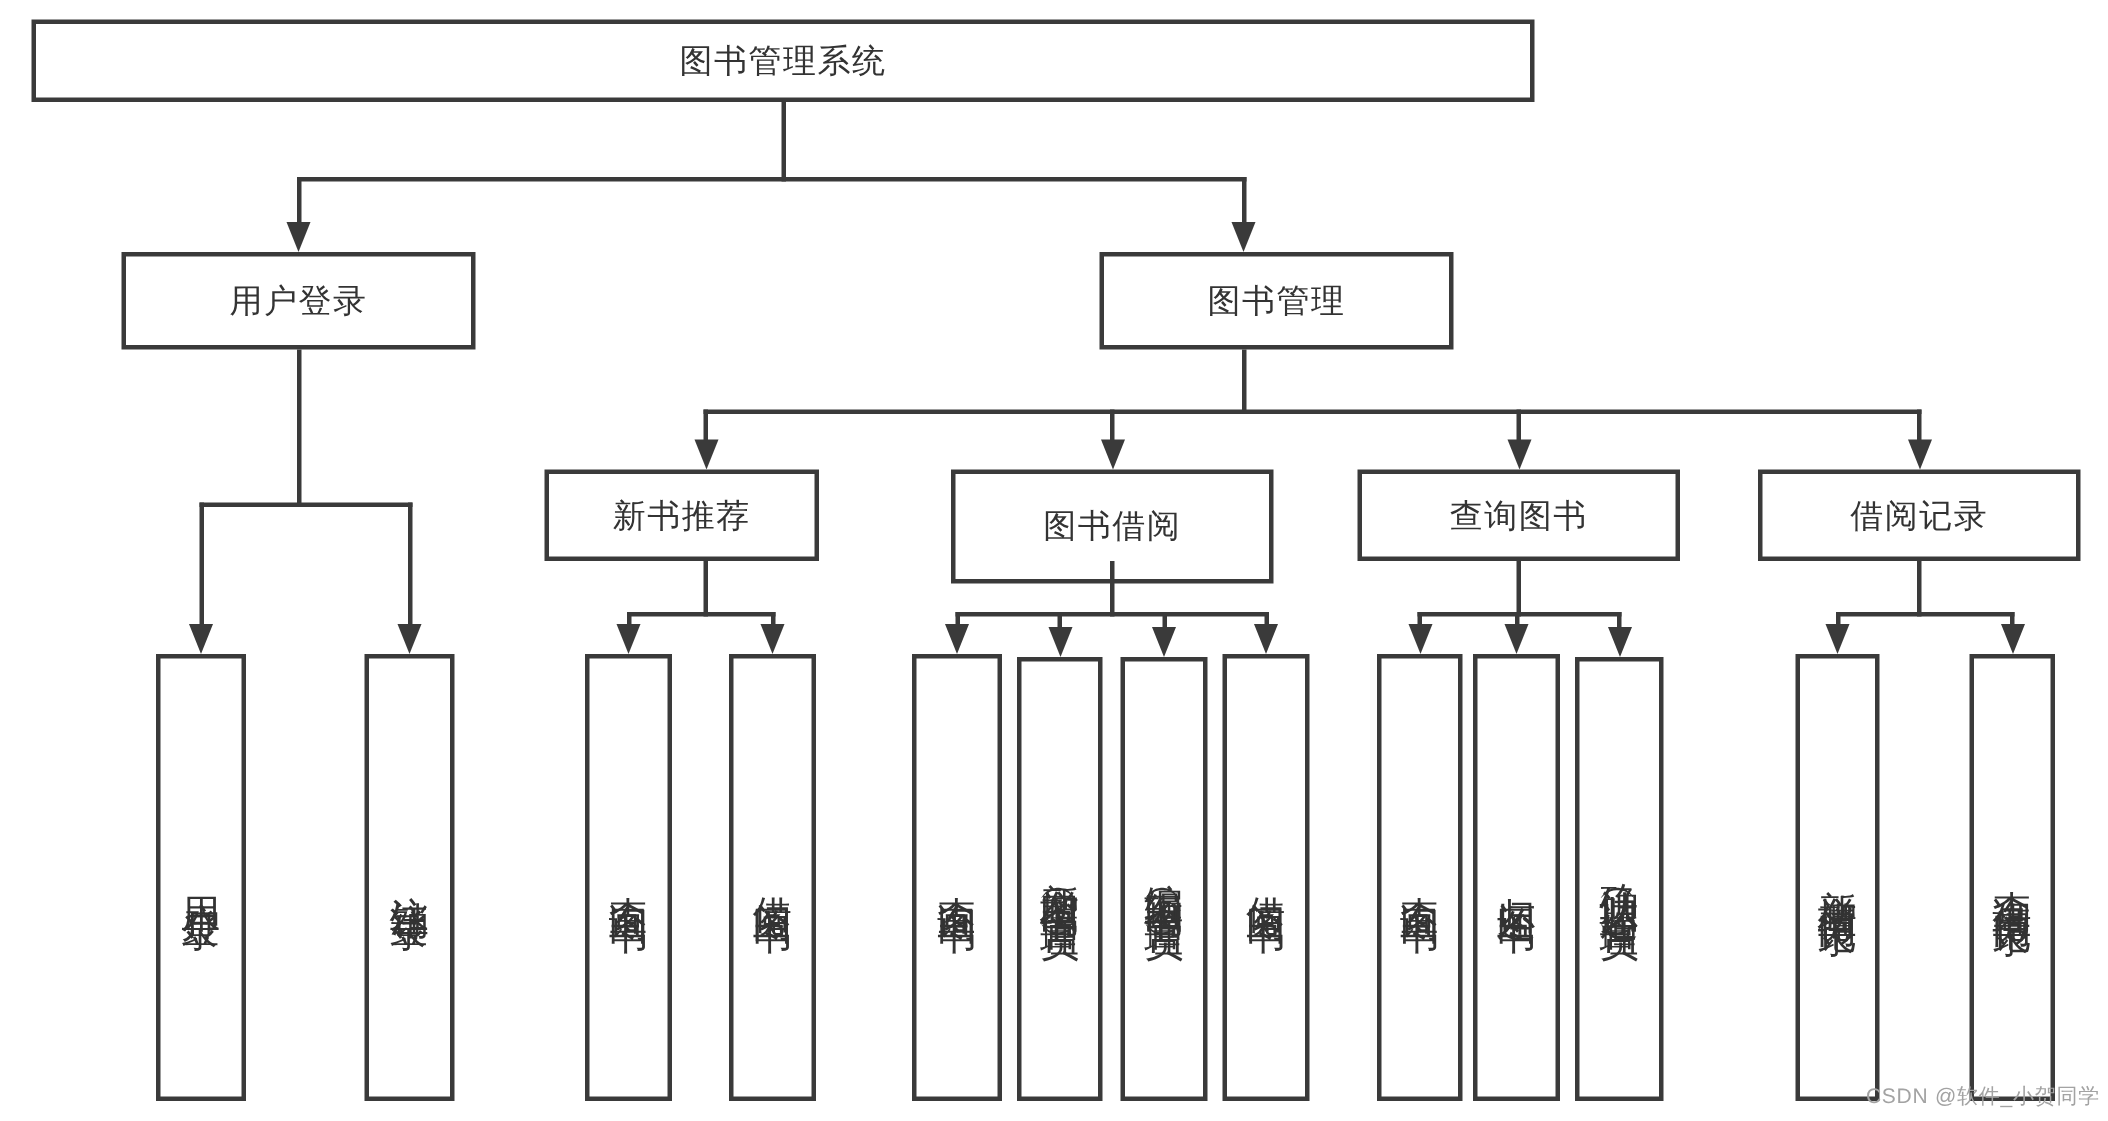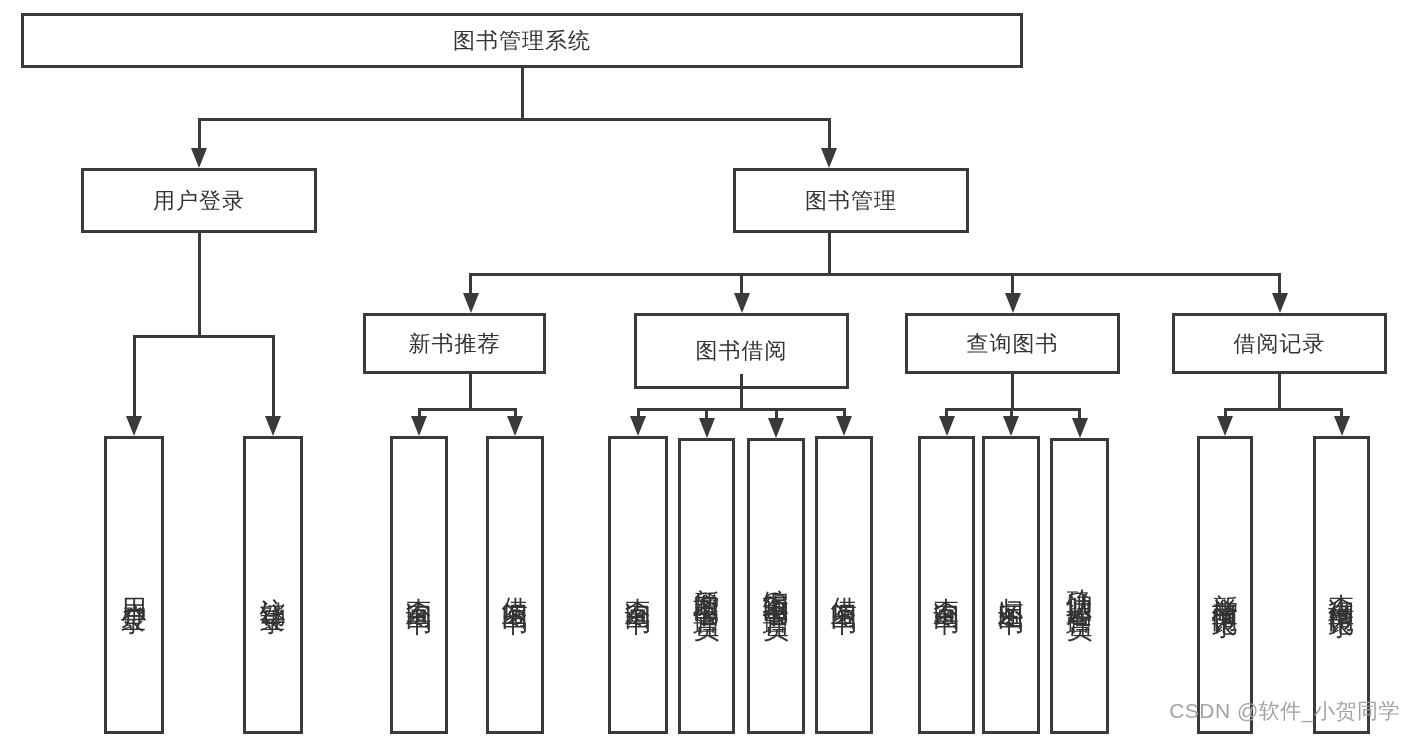--- a/index.html
+++ b/index.html
@@ -30,22 +30,22 @@
   .node.h .lbl{letter-spacing:1px;}
   .cline{position:absolute;background:var(--line,#3a3a3a);}
   .arrow{
     position:absolute;width:0;height:0;
     border-left:8px solid transparent;
     border-right:8px solid transparent;
     border-top:20px solid var(--line,#3a3a3a);
   }
   .watermark{
     position:absolute;
-    right:5px;bottom:22px;
-    font-size:21px;
+    right:5px;bottom:7px;
+    font-size:14px;
     color:var(--wm,#a3a3a3);
     letter-spacing:0.5px;
     z-index:5;
     white-space:nowrap;
   }
 </style>
 </head>
 <body>
 
 <div class="stage" id="stage" style="--line: #3a3a3a; --text: #333333; --box-bg: #ffffff; --page-bg: #ffffff; --wm: #a3a3a3;">

